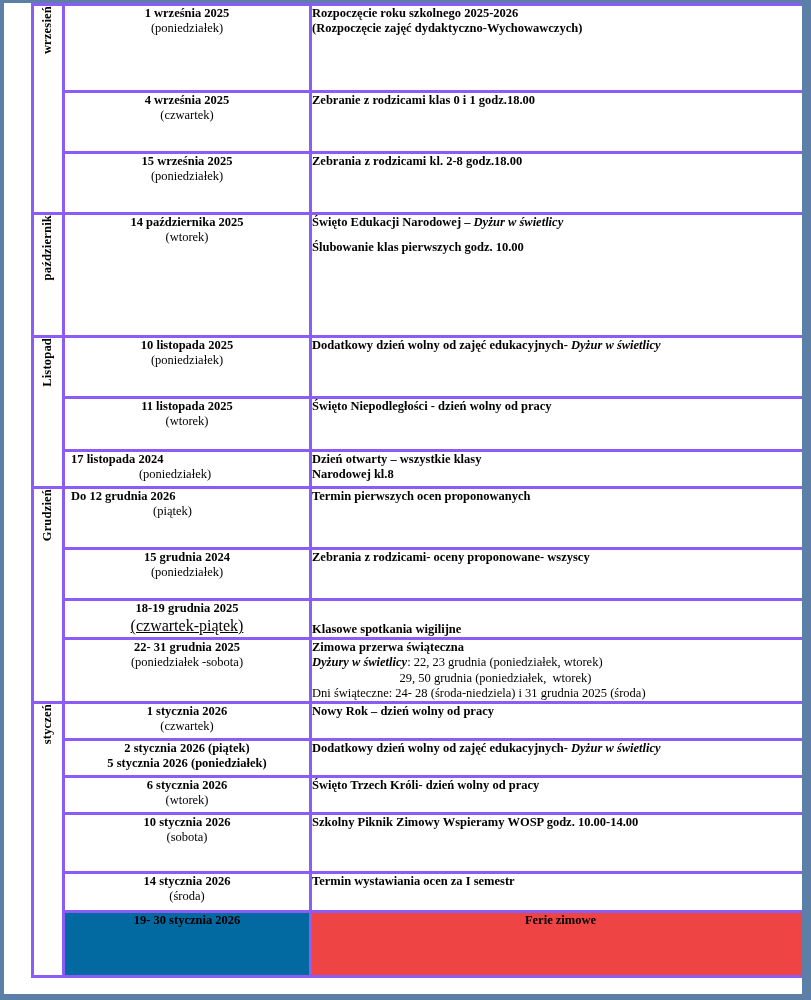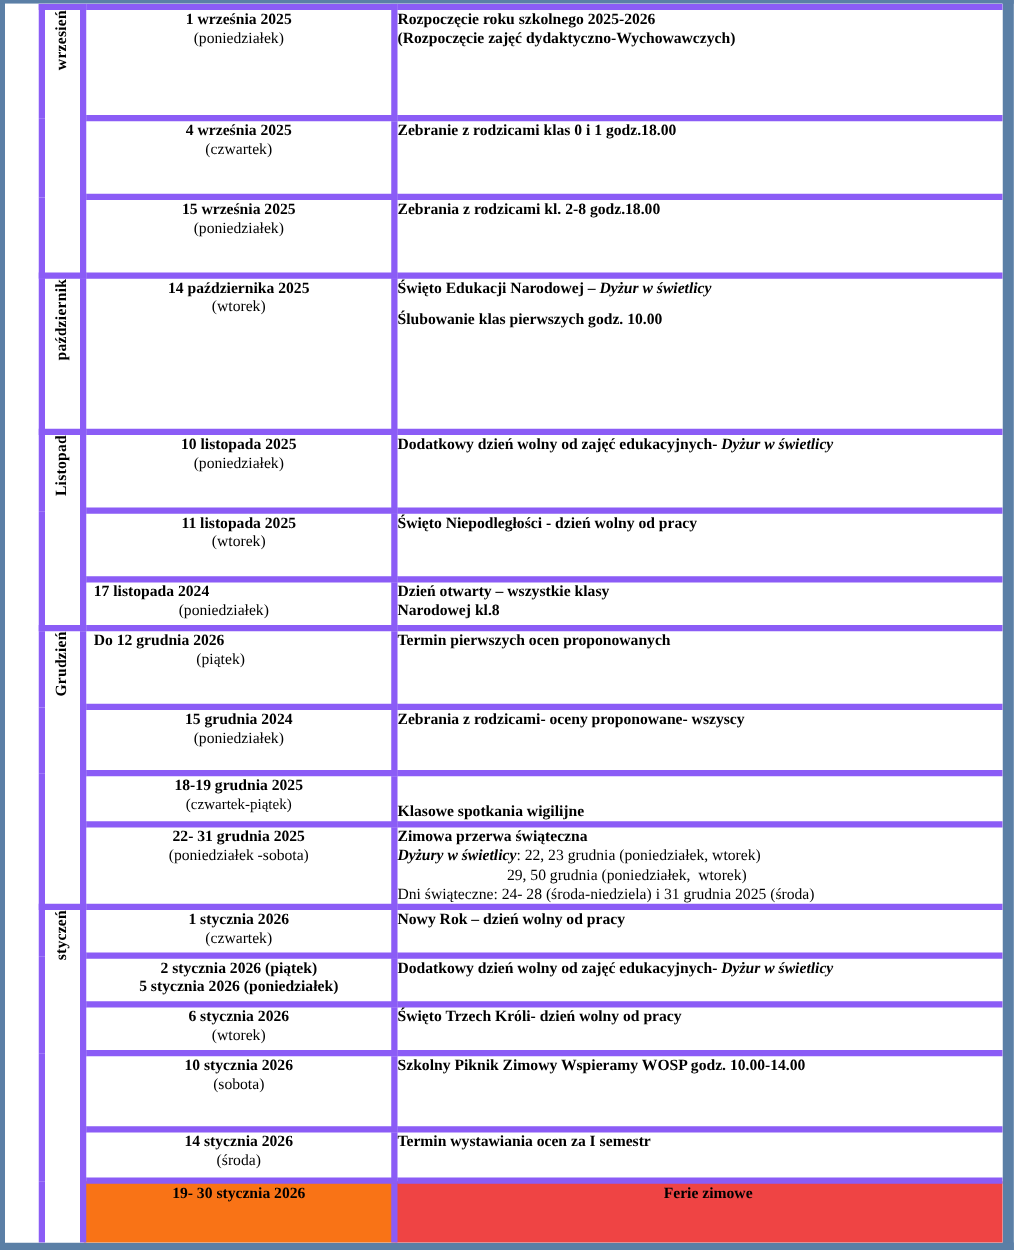--- a/index.html
+++ b/index.html
@@ -43,21 +43,21 @@
   }
 
   table.cal {
     border-collapse: collapse;
     width: 771px;
     margin-left: 27px;
     margin-top: 0px;
     table-layout: fixed;
   }
   table.cal td {
-    border: 5px solid #8b5cf6;
+    border: 3px solid #8b5cf6;
     vertical-align: top;
     padding: 0;
     font-size: 12.5px;
     line-height: 1.22;
     margin-left: 32px;
   }
   td.month {
     width: 28px;
     text-align: center;
     vertical-align: middle;
@@ -83,23 +83,23 @@
     padding: 3px 4px 4px 6px;
     text-align: left;
   }
   .d1 { font-weight: bold; }
   .d2 { font-weight: normal; }
   .bold { font-weight: bold; }
   .ital { font-style: italic; }
   .normal { font-weight: normal; }
   .line { display: block; }
   .gap { height: 10px; display:block; }
-  td.ferie-date { background:#f97316; }
+  td.ferie-date { background:#0369a1; }
   td.ferie-desc { background:#ef4444; text-align:center; font-weight:bold; }
-  .sm { font-size: 12px; }
+  .sm { font-size: 16px; text-decoration: underline; }
 </style>
 </head>
 <body>
 
 <div id="page">
   <div class="edge edge-left"></div>
   <div class="edge edge-right"></div>
   <div class="edge edge-top"></div>
   <div class="edge edge-bottom"></div>
 

